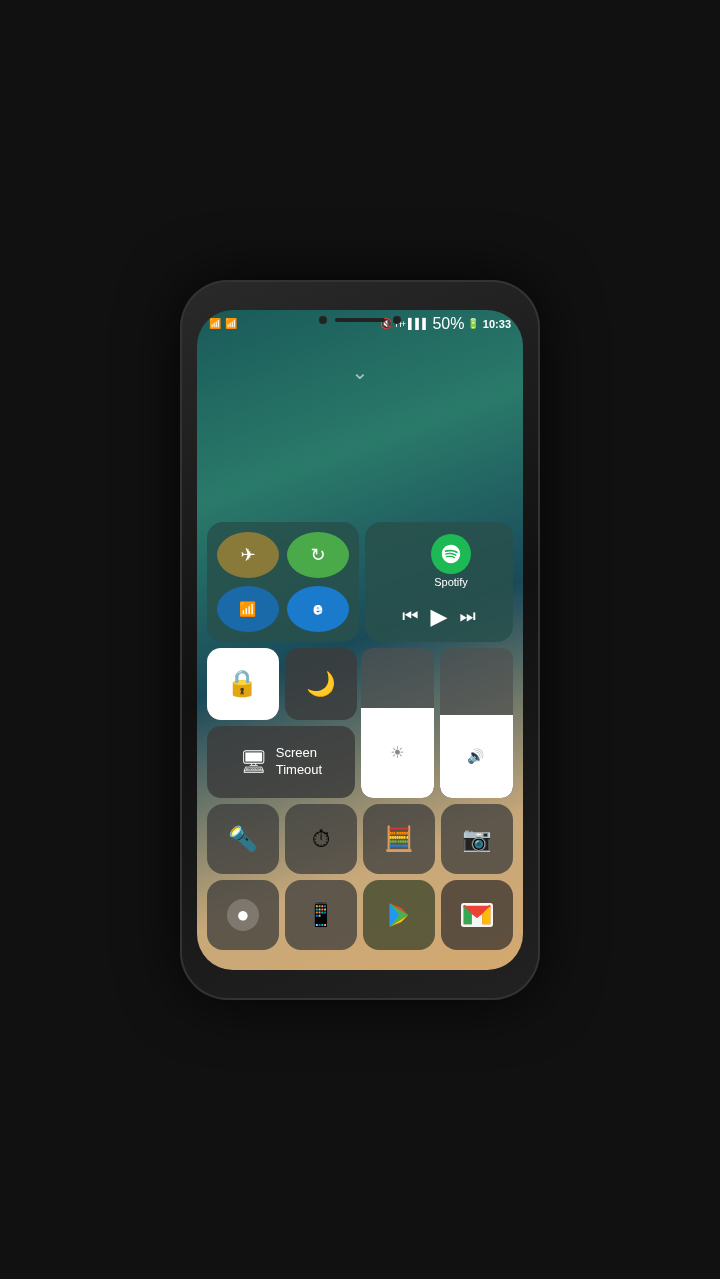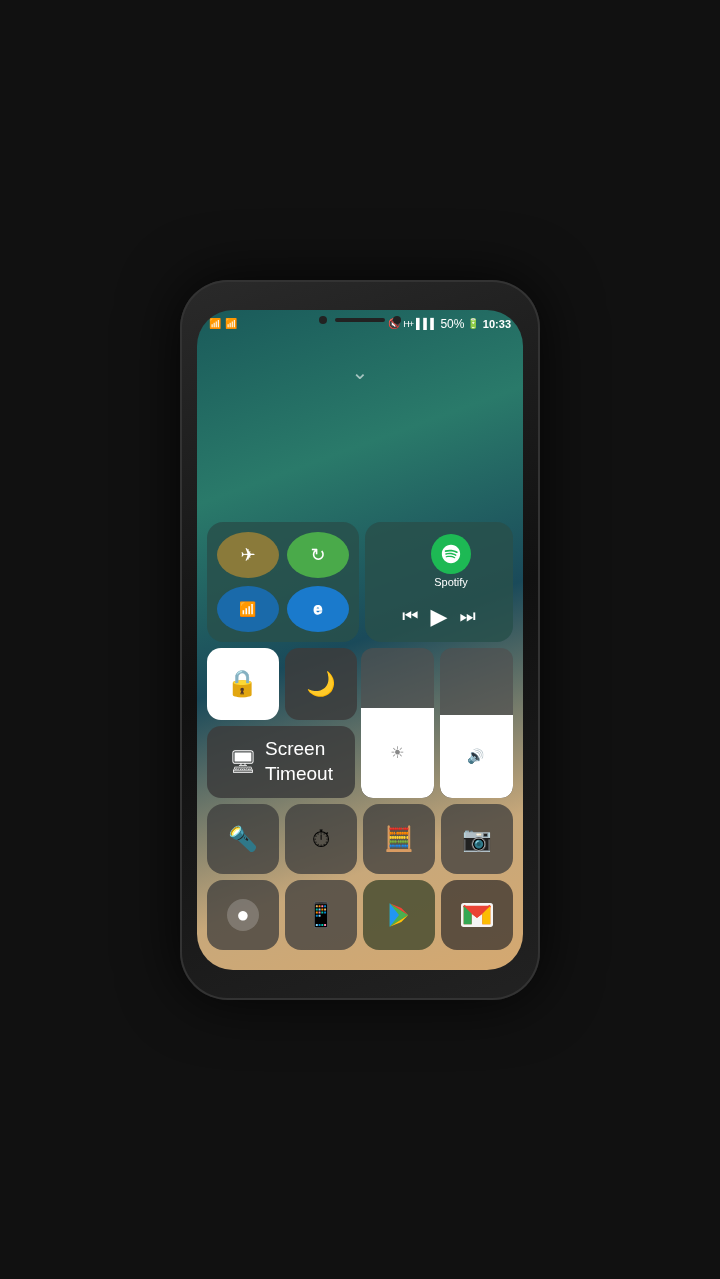--- a/index.html
+++ b/index.html
@@ -269,21 +269,21 @@
       gap: 8px;
       cursor: pointer;
       color: white;
     }
 
     .screen-timeout-icon {
       font-size: 22px;
     }
 
     .screen-timeout-text {
-      font-size: 19px;
+      font-size: 13px;
       font-weight: 500;
       line-height: 1.3;
     }
 
     
     .row-apps {
       display: grid;
       grid-template-columns: repeat(4, 1fr);
       gap: 6px;
       height: 70px;
@@ -373,21 +373,21 @@
 
     <div class="status-bar">
       <div class="status-left">
         <span class="status-icon">📶</span>
         <span class="status-icon">📶</span>
       </div>
       <div class="status-right">
         <span style="font-size:10px;">🔇</span>
         <span style="font-size:9px; letter-spacing:-1px;">H+</span>
         <span style="font-size:10px;">▌▌▌</span>
-        <span style="font-size:12px;">50%</span>
+        <span style="font-size:16px;">50%</span>
         <span style="font-size:10px;">🔋</span>
         <span style="font-size:11px; font-weight:600;">10:33</span>
       </div>
     </div>
 
     <div class="chevron-down">⌄</div>
 
     <div class="control-center">
 
       <div class="row-main">

